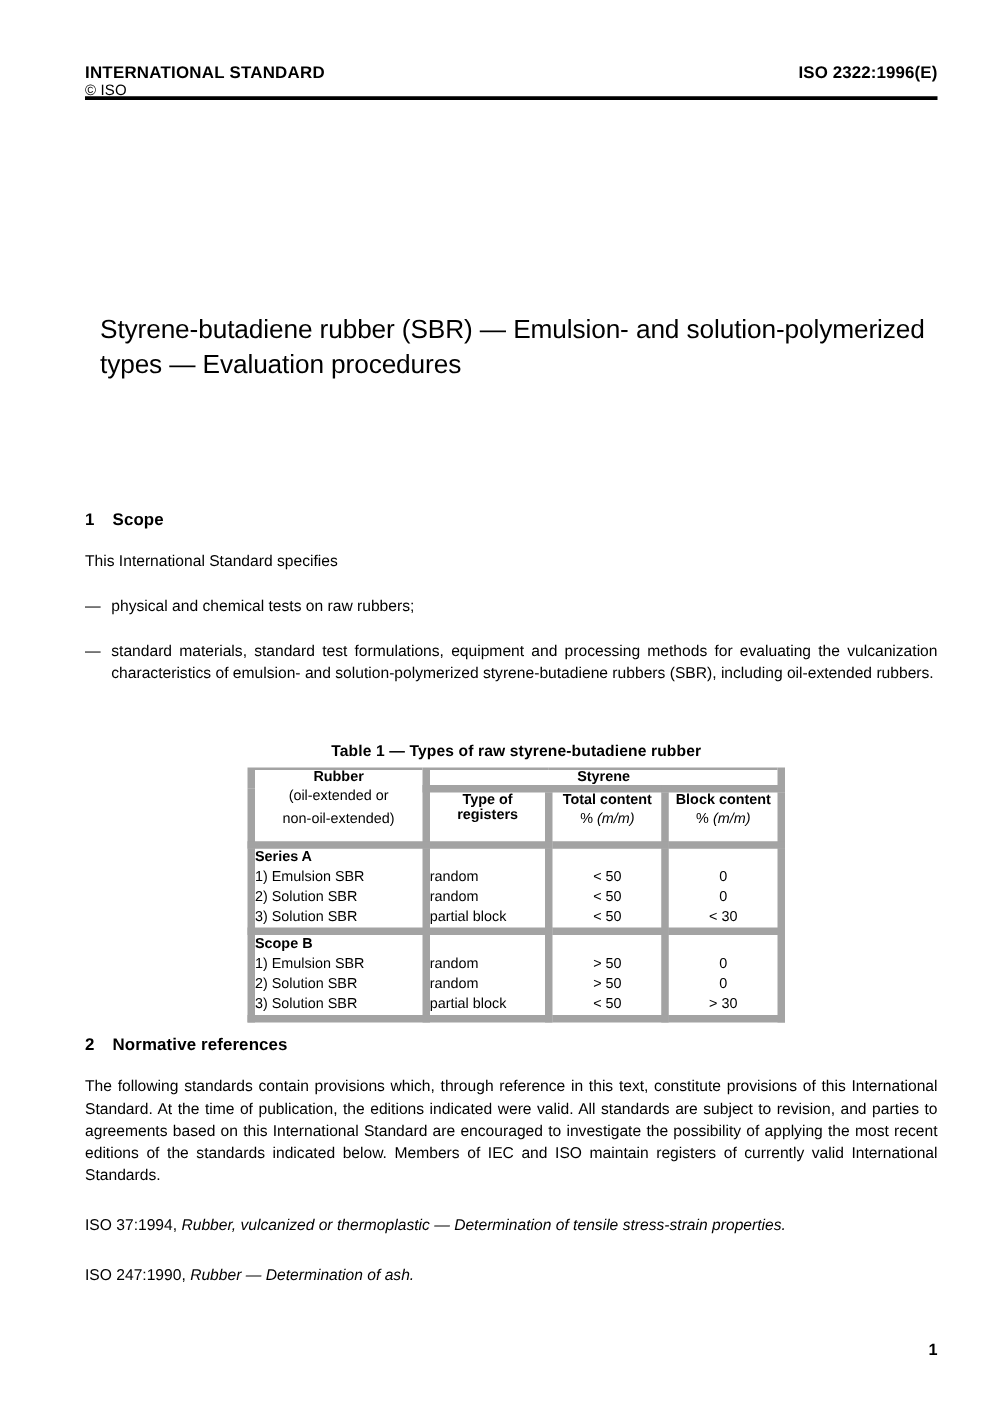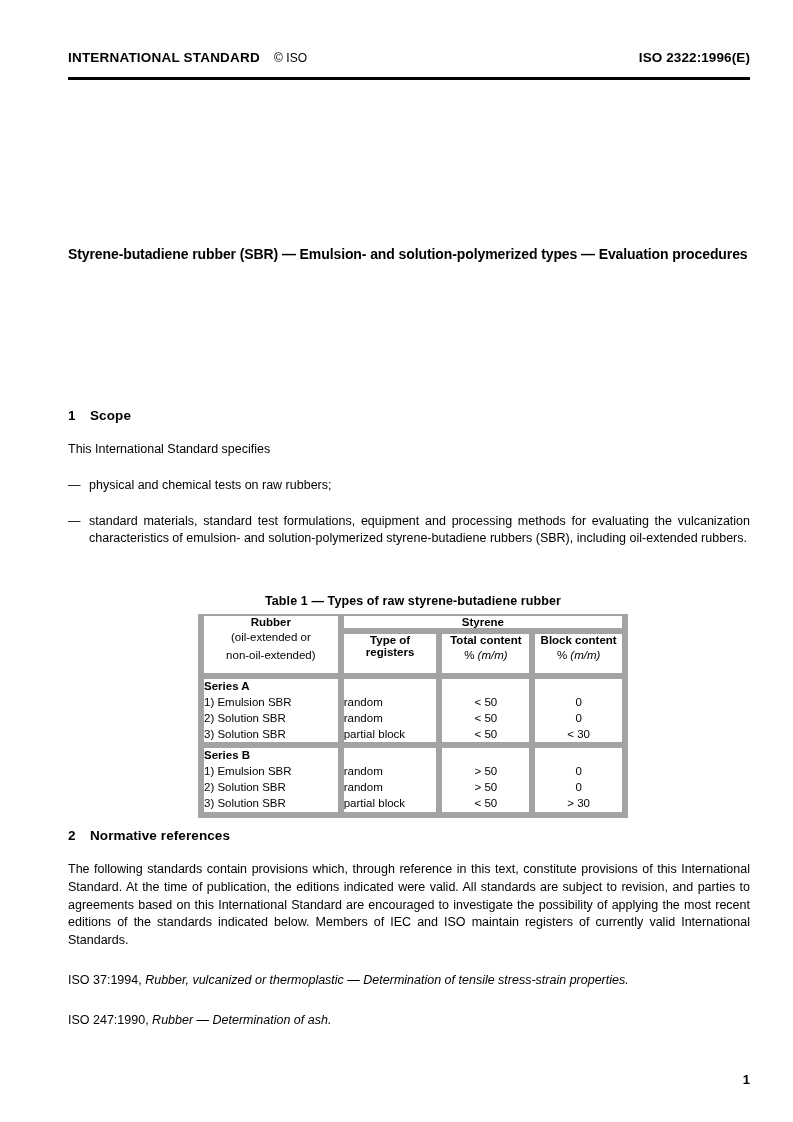--- a/index.html
+++ b/index.html
@@ -26,21 +26,21 @@
     left: 68px;
     top: 50px;
     width: 682px;
     display: flex;
     align-items: baseline;
     justify-content: space-between;
   }
   .header-left {
     display: flex;
     align-items: baseline;
-    gap: 14px;
+    flex-direction: column;
   }
   .header-title {
     font-size: 13.5px;
     font-weight: bold;
     letter-spacing: 0.2px;
   }
   .header-iso-mark {
     font-size: 12px;
     font-weight: normal;
     letter-spacing: 0.1px;
@@ -55,25 +55,25 @@
     left: 68px;
     top: 77px;
     width: 682px;
     height: 3px;
     background: #000000;
   }
 
   
   .doc-title {
     position: absolute;
-    left: 68px;
+    left: 80px;
     top: 236px;
     width: 690px;
-    font-size: 14px;
-    font-weight: bold;
+    font-size: 21px;
+    font-weight: normal;
     line-height: 1.33;
     letter-spacing: -0.1px;
   }
 
   
   .content {
     position: absolute;
     left: 68px;
     top: 408px;
     width: 682px;
@@ -305,21 +305,21 @@
           <td class="cell-center thick-sep">
             <span class="row-line invisible-line">&nbsp;</span>
             <span class="row-line">0</span>
             <span class="row-line">0</span>
             <span class="row-line">&lt; 30</span>
           </td>
         </tr>
 
         <tr>
           <td class="cell-left">
-            <span class="series-name">Series B</span>
+            <span class="series-name">Scope B</span>
             <span class="row-line">1) Emulsion SBR</span>
             <span class="row-line">2) Solution SBR</span>
             <span class="row-line">3) Solution SBR</span>
           </td>
           <td class="cell-left">
             <span class="row-line invisible-line">&nbsp;</span>
             <span class="row-line">random</span>
             <span class="row-line">random</span>
             <span class="row-line">partial block</span>
           </td>

